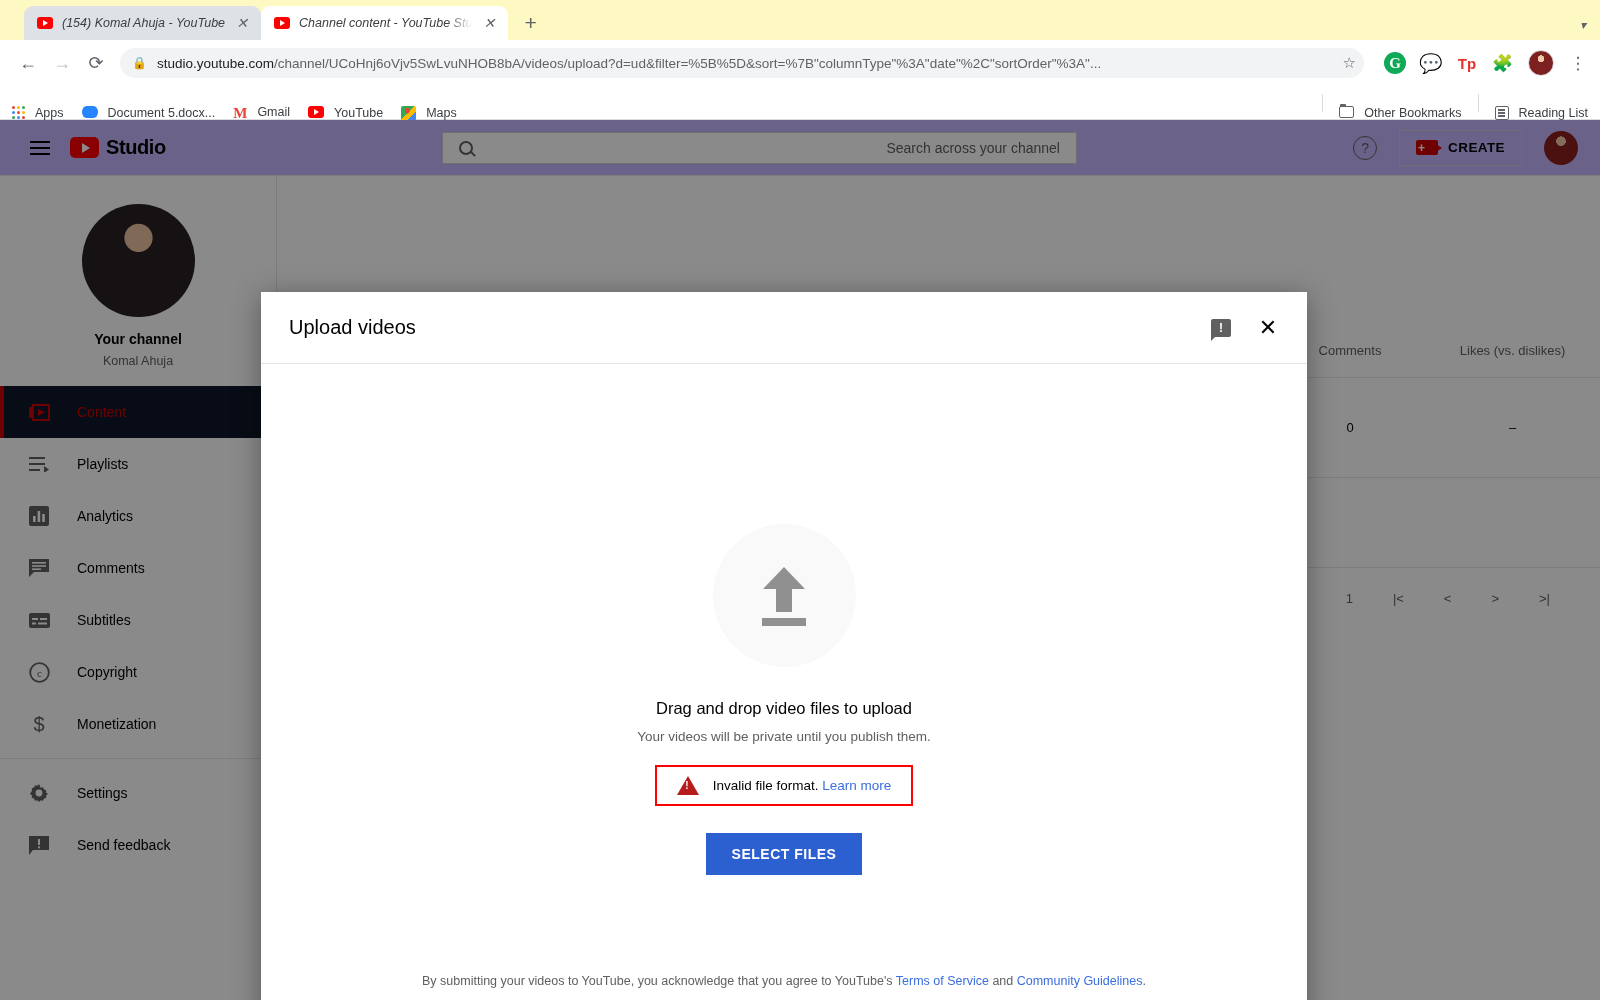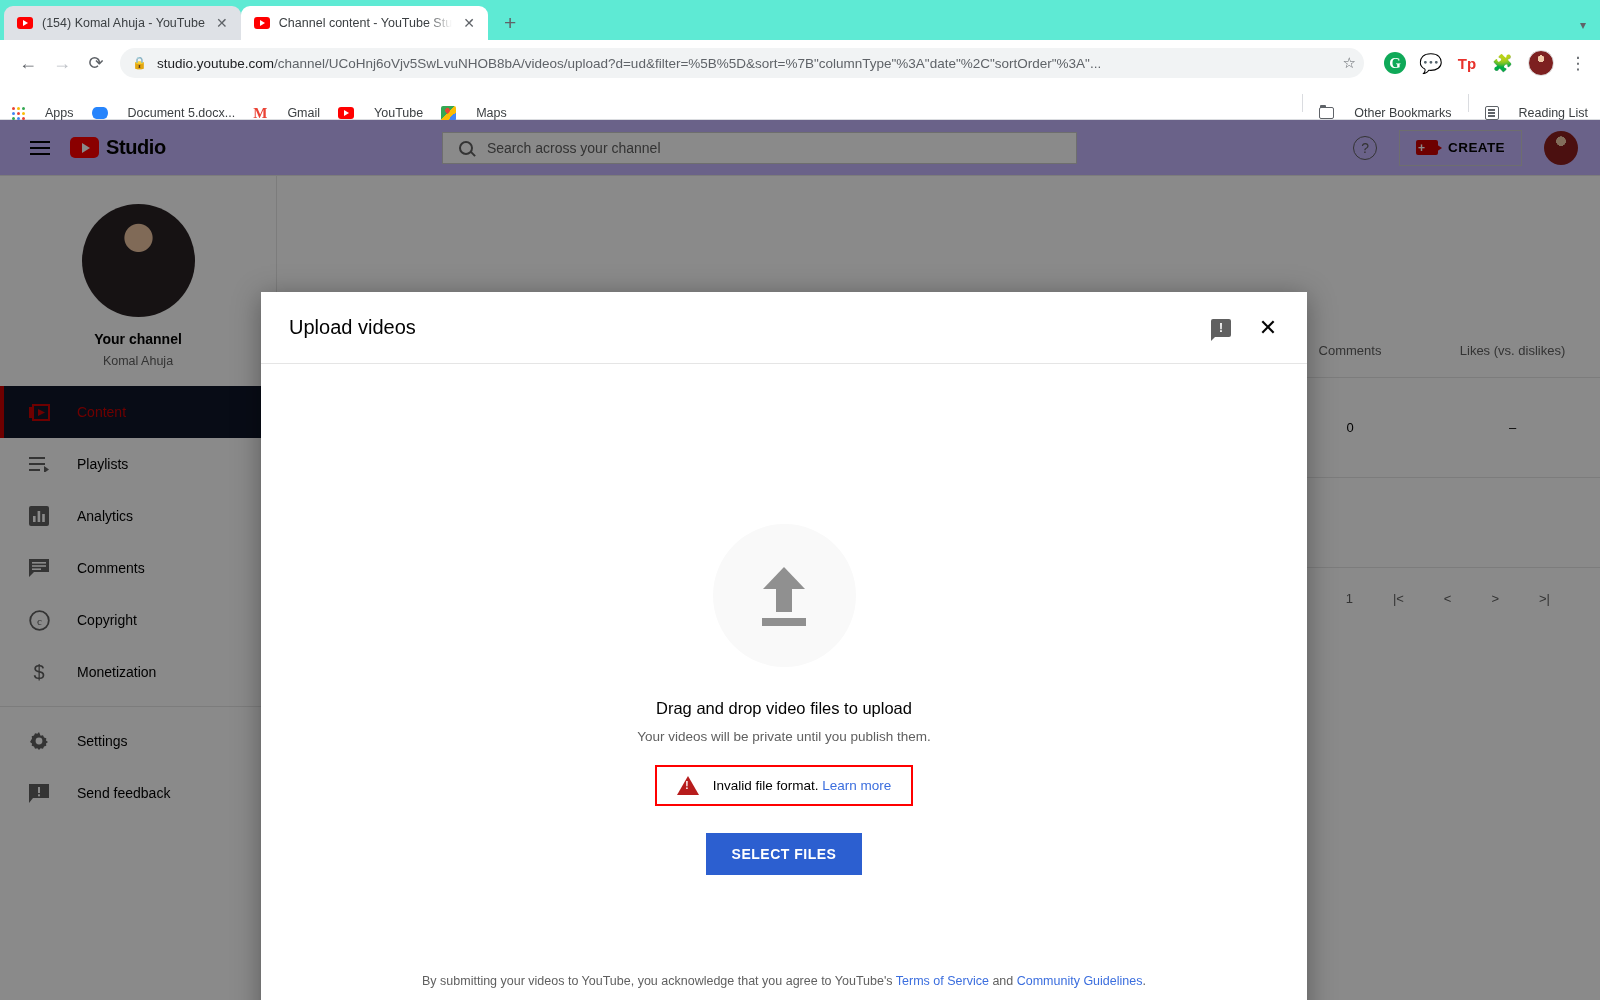--- a/index.html
+++ b/index.html
@@ -7,23 +7,24 @@
     width: 1600px; height: 1000px;
     font-family: "Liberation Sans", sans-serif;
     background: #ffffff;
     overflow: hidden;
   }
 
   
   .browser { width: 1600px; height: 1000px; position: relative; background:#dee1e6; }
 
   .tabstrip {
-    height: 40px; background: #5eead4;
-    display: flex; align-items: flex-end; padding-left: 4px;
+    height: 40px; background: #fef9c3;
+    display: flex; align-items: flex-end; padding-left: 24px;
     position: relative;
+    font-style: italic;
   }
   .tab {
     display: flex; align-items: center; gap: 9px;
     height: 34px; border-radius: 9px 9px 0 0;
     padding: 0 11px 0 13px; min-width: 200px; max-width: 260px;
     font-size: 12.5px; color: #3c4043; position: relative;
   }
   .tab.inactive { background: #dee1e6; }
   .tab.active { background: #ffffff; }
   .tab-title { flex:1; white-space: nowrap; overflow: hidden; text-overflow: clip; }
@@ -60,21 +61,21 @@
   .ext-puzzle { color:#5f6368; font-size:17px; }
   .avatar-sm { width:26px;height:26px;border-radius:50%;
      background: radial-gradient(circle at 50% 32%, #f0c9a8 0 16%, #7d2020 17% 100%); border:1px solid #ddd;}
   .kebab { color:#5f6368; font-size:17px; letter-spacing:0; width:20px; text-align:center;}
 
   .bookmarks {
     height: 34px; background:#fff; display:flex; align-items:center;
     padding: 0 12px; gap: 18px; font-size: 12.5px; color:#3c4043;
     border-bottom: 1px solid #dadce0; position:relative;
   }
-  .bm { display:flex; align-items:center; gap:20px; white-space:nowrap;margin-top:21px;}
+  .bm { display:flex; gap:10px; white-space:nowrap;margin-top:21px;}
   .bm-right { position:absolute; right:12px; display:flex; align-items:center; gap:16px; }
   .vdiv { width:1px; height:18px; background:#dadce0; }
   .apps-grid { display:grid; grid-template-columns: repeat(3,3px); grid-template-rows: repeat(3,3px); gap:2px;}
   .apps-grid i { width:3px;height:3px;border-radius:50%; display:block;}
   .folder-ico { width:15px;height:12px;border:1.6px solid #5f6368;border-radius:2px; position:relative;}
   .folder-ico::before{content:"";position:absolute;top:-3.5px;left:0;width:6px;height:3px;background:#5f6368;border-radius:1px 1px 0 0;}
   .reading-ico { width:14px;height:14px;border:1.6px solid #5f6368;border-radius:2px; display:flex; flex-direction:column; justify-content:center; gap:1.5px; padding-left:2px;}
   .reading-ico b { display:block;width:7px;height:1.4px;background:#5f6368;}
   .docs-ico { width:16px;height:12px;background:#2684fc;border-radius:6px 6px 6px 6px / 8px 8px 8px 8px;}
   .gmail-ico{ font-family:"Liberation Serif",serif;font-weight:bold;color:#ea4335;font-size:15px;}
@@ -90,21 +91,21 @@
   }
   .hamburger { display:flex;flex-direction:column;gap:4px;width:20px; margin-left:8px;}
   .hamburger i { display:block;height:2px;background:#030303;width:100%;}
   .studio-logo { display:flex; align-items:center; gap:7px; }
   .studio-logo .mark { width:29px;height:21px;background:#ff0000;border-radius:5px;display:flex;align-items:center;justify-content:center;}
   .studio-logo .mark::after{content:"";border-left:8px solid #fff;border-top:5px solid transparent;border-bottom:5px solid transparent;margin-left:2px;}
   .studio-logo .txt{ font-size:20px; font-weight:bold; color:#030303; letter-spacing:-0.4px;}
   .searchwrap { flex:1; display:flex; justify-content:center; }
   .searchbox {
      width: 635px; height: 32px; border:1px solid #ccc; display:flex; align-items:center;
-     gap: 14px; padding: 0 16px; font-size:14px; color:#606060; background:#fff;
+     gap: 14px; padding: 0 16px; font-size:14px; color:#606060; background:#fff;justify-content:space-between;
   }
   .mag { width:14px;height:14px;border:2px solid #606060;border-radius:50%;position:relative;flex-shrink:0;}
   .mag::after{content:"";position:absolute;width:2px;height:6px;background:#606060;right:-3px;bottom:-4px;transform:rotate(-45deg);}
   .header-right { display:flex; align-items:center; gap: 22px; margin-left:auto;}
   .help-ico { width:24px;height:24px;border:1.7px solid #606060;border-radius:50%; display:flex;align-items:center;justify-content:center;font-size:14px;color:#606060;}
   .create-btn { display:flex; align-items:center; gap:10px; border:1px solid #ccc; height:36px; padding: 0 16px; font-size:13.5px; font-weight:bold; letter-spacing:.4px; color:#030303;}
   .cam-ico{ width:22px;height:15px;background:#cc0000;border-radius:2px;position:relative;display:flex;align-items:center;justify-content:flex-start;}
   .cam-ico::before{content:"+";color:#fff;font-size:12px;line-height:1;margin-left:2px;font-weight:bold;}
   .cam-ico::after{content:"";position:absolute;right:-4px;border-left:6px solid #cc0000;border-top:4px solid transparent;border-bottom:4px solid transparent;}
   .avatar-lg{width:34px;height:34px;border-radius:50%;background: radial-gradient(circle at 50% 30%, #f0c9a8 0 16%, #8b1f1f 17% 100%);}
@@ -330,20 +331,32 @@
         <div class="nav-item">
           <span class="nav-ico">
             <svg width="20" height="18" viewBox="0 0 20 18">
                 <path d="M0 0h20v13H5l-5 5z" fill="currentColor"></path>
                 <rect x="3" y="3" width="14" height="1.6" fill="#fff"></rect>
                 <rect x="3" y="6.2" width="14" height="1.6" fill="#fff"></rect>
                 <rect x="3" y="9.4" width="9" height="1.6" fill="#fff"></rect>
               </svg>
           </span>
           <span>Comments</span>
+        </div>
+        <div class="nav-item">
+          <span class="nav-ico">
+            <svg width="21" height="15" viewBox="0 0 21 15">
+                <rect x="0" y="0" width="21" height="15" rx="2" fill="currentColor"></rect>
+                <rect x="3" y="5" width="6" height="2" fill="#fff"></rect>
+                <rect x="11" y="5" width="7" height="2" fill="#fff"></rect>
+                <rect x="3" y="9.5" width="4" height="2" fill="#fff"></rect>
+                <rect x="9" y="9.5" width="9" height="2" fill="#fff"></rect>
+              </svg>
+          </span>
+          <span>Subtitles</span>
         </div>
         <div class="nav-item">
           <span class="nav-ico">
             <svg width="21" height="21" viewBox="0 0 21 21">
                 <circle cx="10.5" cy="10.5" r="9.3" fill="none" stroke="currentColor" stroke-width="1.8"></circle>
                 <text x="10.5" y="15" font-size="11" text-anchor="middle" fill="currentColor" font-family="Liberation Serif, serif">c</text>
               </svg>
           </span>
           <span>Copyright</span>
         </div>

